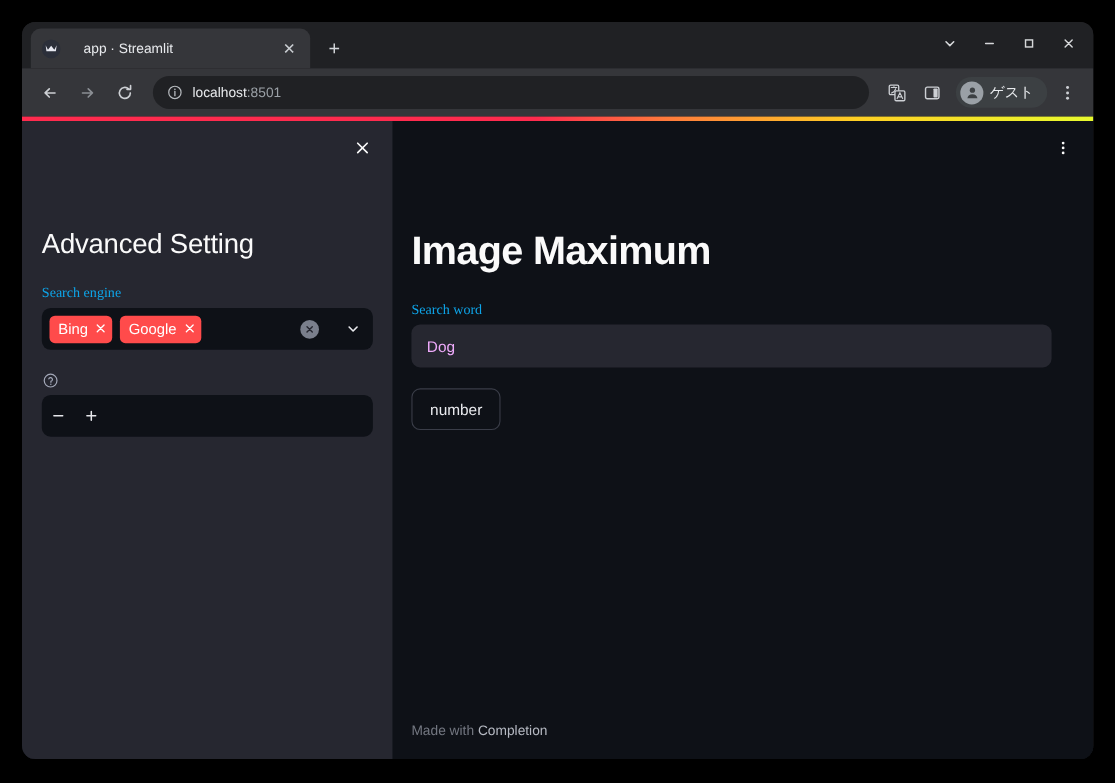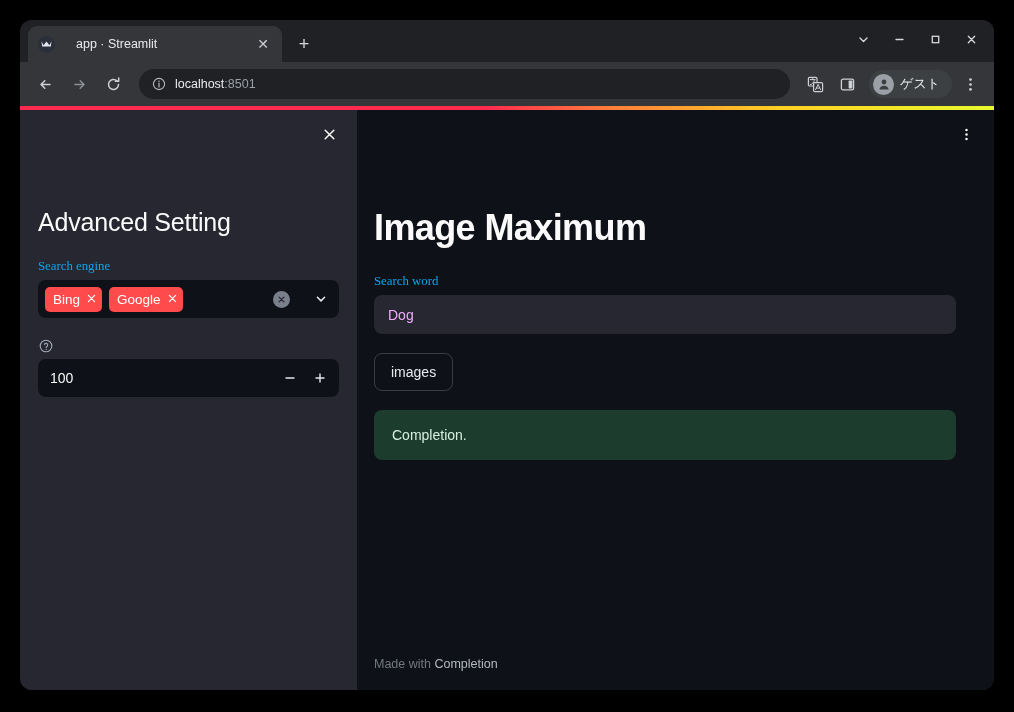--- a/index.html
+++ b/index.html
@@ -511,21 +511,20 @@
           <span class="help-icon">
             <svg width="14" height="14" viewBox="0 0 14 14" aria-hidden="true">
               <circle cx="7" cy="7" r="5.8" stroke="#a3a8b8" stroke-width="1.1" fill="none"></circle>
               <path d="M5.4 5.4 a1.7 1.7 0 1 1 1.9 2.3 L7.3 8.6" stroke="#a3a8b8" stroke-width="1.1" fill="none" stroke-linecap="round"></path>
               <circle cx="7.2" cy="10.3" r="0.65" fill="#a3a8b8"></circle>
             </svg>
           </span>
         </div>
 
         <div class="number-input">
-          <span class="number-value">100</span>
           <span class="step-btn">
             <svg width="14" height="14" viewBox="0 0 14 14" aria-hidden="true">
               <path d="M3 7 L11 7" stroke="#e6e7eb" stroke-width="1.4" stroke-linecap="round"></path>
             </svg>
           </span>
           <span class="step-btn">
             <svg width="14" height="14" viewBox="0 0 14 14" aria-hidden="true">
               <path d="M3 7 L11 7 M7 3 L7 11" stroke="#e6e7eb" stroke-width="1.4" stroke-linecap="round"></path>
             </svg>
           </span>
@@ -545,23 +544,22 @@
       <div class="main-inner">
         <div class="app-title">Image Maximum</div>
 
         <div class="field-label">
           <span>Search word</span>
         </div>
         <div class="text-input">
           <span class="text-input-value">Dog</span>
         </div>
 
-        <div class="btn-search">images</div>
-
-        <div class="alert-success">Completion.</div>
+        <div class="btn-search">number</div>
+
       </div>
 
       <div class="footer">
         <span>Made with </span><span class="brand">Completion</span>
       </div>
     </div>
 
   </div>
 </div>
 

